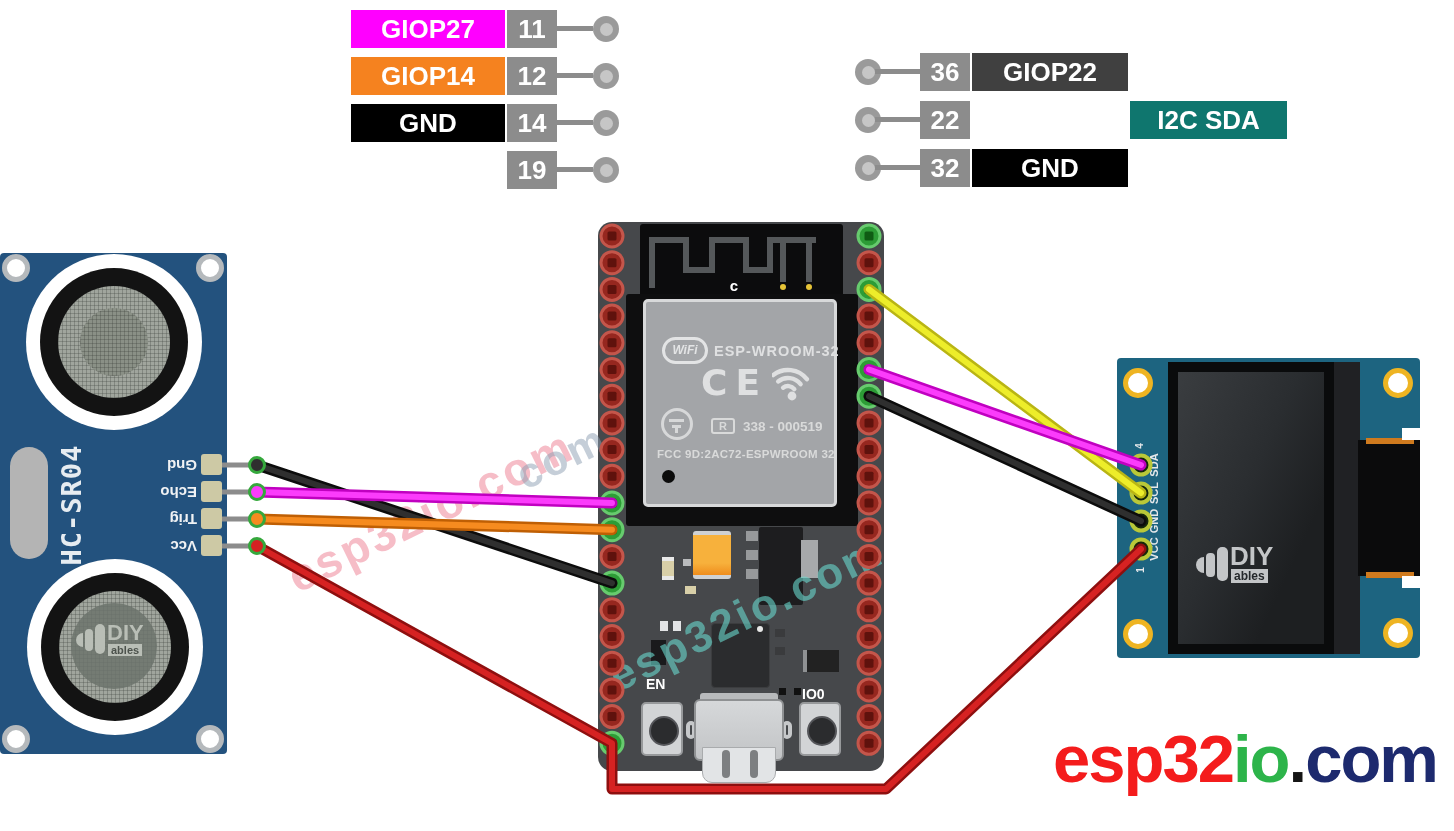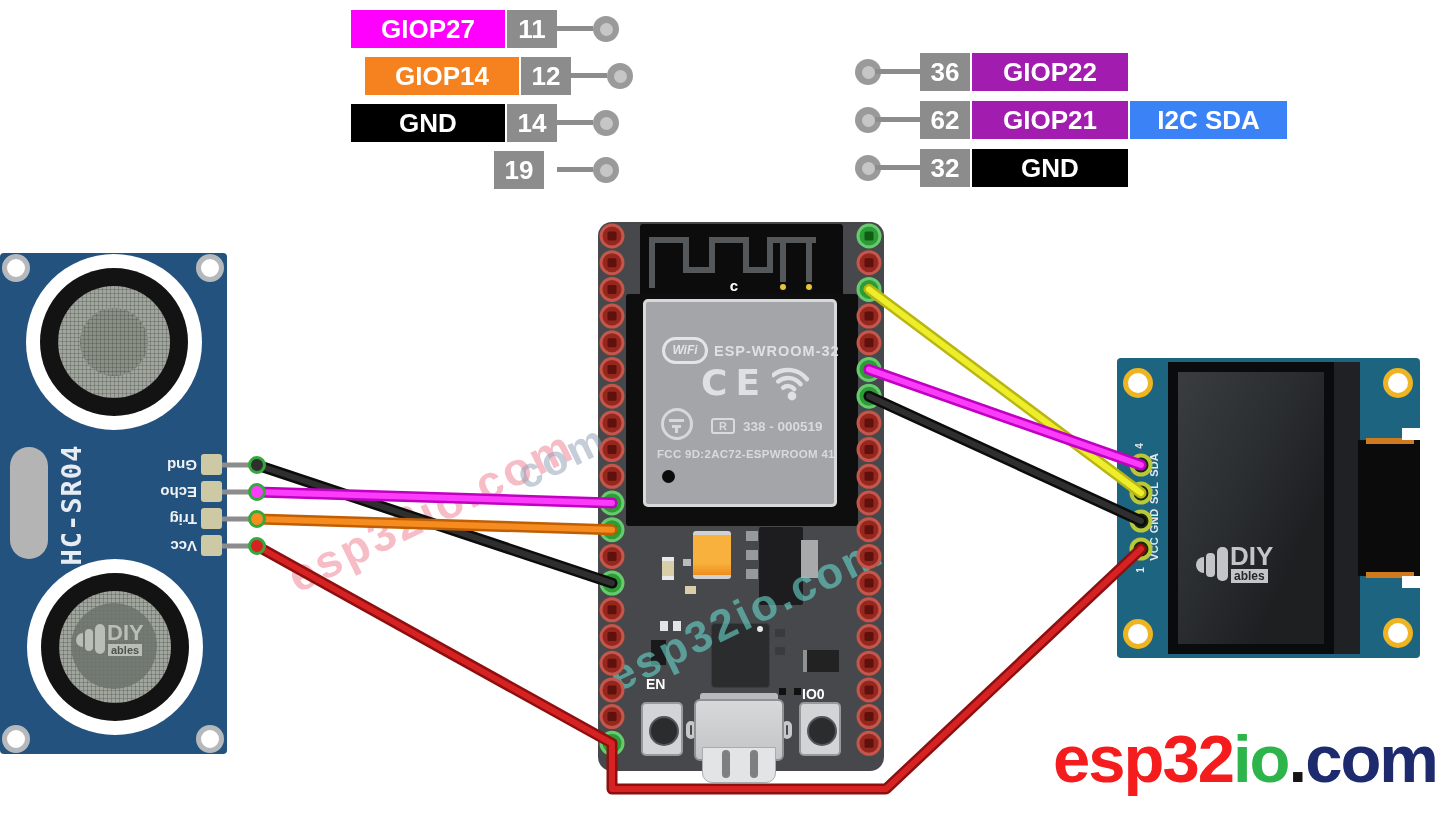--- a/index.html
+++ b/index.html
@@ -3,22 +3,22 @@
 <meta charset="utf-8">
 <style>
   html,body{margin:0;padding:0;background:#fff;}
   #stage{position:relative;width:1454px;height:831px;background:#fff;overflow:hidden;
          font-family:"Liberation Sans",sans-serif;}
   .abs{position:absolute;}
   
   .lbox{position:absolute;top:0;height:38px;color:#fff;font-weight:bold;font-size:26px;
         line-height:38px;text-align:center;}
   .c-magenta{background:#ff00ff}.c-orange{background:#f5821f}.c-black{background:#000}
-  .c-red{background:#fe0000}.c-gray{background:#8c8c8c}.c-teal{background:#a21caf}
-  .c-yellow{background:#ffc20e}.c-pink{background:#3b82f6}
+  .c-red{background:#fe0000}.c-gray{background:#8c8c8c}.c-teal{background:#404040}
+  .c-yellow{background:#ffc20e}.c-pink{background:#0f766e}
   .leg-line{position:absolute;height:5px;background:#8c8c8c;}
   .leg-circle{position:absolute;width:26px;height:26px;border-radius:50%;background:#9a9a9a;
               display:flex;align-items:center;justify-content:center;}
   .leg-circle i{width:13px;height:13px;border-radius:50%;background:#c6c6c6;}
   
   .circ{position:absolute;border-radius:50%;}
   .mesh{background-color:#a0a59d;
     background-image:repeating-linear-gradient(0deg,rgba(55,60,55,.28) 0 1px,transparent 1px 4px),
                      repeating-linear-gradient(90deg,rgba(55,60,55,.28) 0 1px,transparent 1px 4px);}
   .mesh2{background-color:#8a9086;
@@ -62,38 +62,38 @@
 
   <div>
     <div class="abs z1" style="left:351px;top:10px;width:270px;height:40px">
       <div class="lbox c-magenta" style="left:0;width:154px">GIOP27</div>
       <div class="lbox c-gray" style="left:156px;width:50px">11</div>
       <div class="leg-line" style="left:206px;top:16px;width:36px"></div>
       <div class="leg-circle" style="left:242px;top:6px">
           <i></i>
         </div>
     </div>
-    <div class="abs z1" style="left:365px;top:57px;width:270px;height:54px">
+    <div class="abs z1" style="left:351px;top:57px;width:270px;height:54px">
       <div class="lbox c-orange" style="left:0;width:154px">GIOP14</div>
       <div class="lbox c-gray" style="left:156px;width:50px">12</div>
       <div class="leg-line" style="left:206px;top:16px;width:36px"></div>
       <div class="leg-circle" style="left:242px;top:6px">
           <i></i>
         </div>
     </div>
     <div class="abs z1" style="left:351px;top:104px;width:270px;height:38px">
       <div class="lbox c-black" style="left:0;width:154px">GND</div>
       <div class="lbox c-gray" style="left:156px;width:50px">14</div>
       <div class="leg-line" style="left:206px;top:16px;width:36px"></div>
       <div class="leg-circle" style="left:242px;top:6px">
           <i></i>
         </div>
     </div>
     <div class="abs z1" style="left:351px;top:151px;width:270px;height:38px">
-      <div class="lbox c-gray" style="left:143px;width:50px">19</div>
+      <div class="lbox c-gray" style="left:156px;width:50px">19</div>
       <div class="leg-line" style="left:206px;top:16px;width:36px"></div>
       <div class="leg-circle" style="left:242px;top:6px">
           <i></i>
         </div>
     </div>
   </div>
 
   <div>
     <div class="abs z1" style="left:855px;top:53px;width:435px;height:38px">
       <div class="leg-circle" style="left:0;top:6px">
@@ -101,22 +101,21 @@
         </div>
       <div class="leg-line" style="left:20px;top:16px;width:46px"></div>
       <div class="lbox c-gray" style="left:65px;width:50px">36</div>
       <div class="lbox c-teal" style="left:117px;width:156px">GIOP22</div>
     </div>
     <div class="abs z1" style="left:855px;top:101px;width:435px;height:38px">
       <div class="leg-circle" style="left:0;top:6px">
           <i></i>
         </div>
       <div class="leg-line" style="left:20px;top:16px;width:46px"></div>
-      <div class="lbox c-gray" style="left:65px;width:50px">62</div>
-      <div class="lbox c-teal" style="left:117px;width:156px">GIOP21</div>
+      <div class="lbox c-gray" style="left:65px;width:50px">22</div>
       <div class="lbox c-pink" style="left:275px;width:157px">I2C SDA</div>
     </div>
     <div class="abs z1" style="left:855px;top:149px;width:435px;height:38px">
       <div class="leg-circle" style="left:0;top:6px">
           <i></i>
         </div>
       <div class="leg-line" style="left:20px;top:16px;width:46px"></div>
       <div class="lbox c-gray" style="left:65px;width:50px">32</div>
       <div class="lbox c-black" style="left:117px;width:156px">GND</div>
     </div>
@@ -287,21 +286,21 @@
       </g>
       <circle cx="10" cy="19" r="2.2" fill="#dfe0e1"></circle>
     </svg>
     <div class="abs z1" style="left:661px;top:408px;width:32px;height:32px;border:3px solid #d7d8d9;border-radius:50%;box-sizing:border-box">
       <div class="gbar" style="left:5px;top:8px;width:15px;height:3px"></div>
       <div class="gbar" style="left:8px;top:14px;width:9px;height:3px"></div>
       <div class="gbar" style="left:11px;top:14px;width:3px;height:8px"></div>
     </div>
     <div class="abs z1" style="left:711px;top:418px;width:24px;height:16px;border:2px solid #d9dada;border-radius:3px;box-sizing:border-box;color:#d9dada;font-weight:bold;font-size:11px;text-align:center;line-height:13px">R</div>
     <div class="shield-txt z1" style="left:743px;top:419px;font-size:13.5px;color:#d9dada">338 - 000519</div>
-    <div class="shield-txt z1" style="left:657px;top:448px;font-size:11.5px;color:#d9dada;letter-spacing:.3px">FCC 9D:2AC72-ESPWROOM 41</div>
+    <div class="shield-txt z1" style="left:657px;top:448px;font-size:11.5px;color:#d9dada;letter-spacing:.3px">FCC 9D:2AC72-ESPWROOM 32</div>
     <div class="circ z1" style="left:662px;top:470px;width:13px;height:13px;background:#0b0b0b"></div>
 
     <div class="abs z1" style="left:693px;top:531px;width:38px;height:48px;background:linear-gradient(#f7b13c 70%,#ef8d1d);border-radius:3px;border-top:4px solid #cfd1d3;border-bottom:4px solid #cfd1d3;box-sizing:border-box"></div>
     <div class="abs z1" style="left:746px;top:531px;width:12px;height:10px;background:#97999b"></div>
     <div class="abs z1" style="left:746px;top:550px;width:12px;height:10px;background:#97999b"></div>
     <div class="abs z1" style="left:746px;top:569px;width:12px;height:10px;background:#97999b"></div>
     <div class="abs z1" style="left:759px;top:527px;width:44px;height:78px;background:#1d1d1f;border-radius:2px"></div>
     <div class="abs z1" style="left:801px;top:540px;width:17px;height:38px;background:#a7a9ab"></div>
     <div class="abs z1" style="left:662px;top:557px;width:12px;height:23px;background:#d8cfa8;border-top:4px solid #e9e9e9;border-bottom:4px solid #e9e9e9;box-sizing:border-box"></div>
     <div class="abs z1" style="left:683px;top:559px;width:8px;height:7px;background:#b9bbbd"></div>

